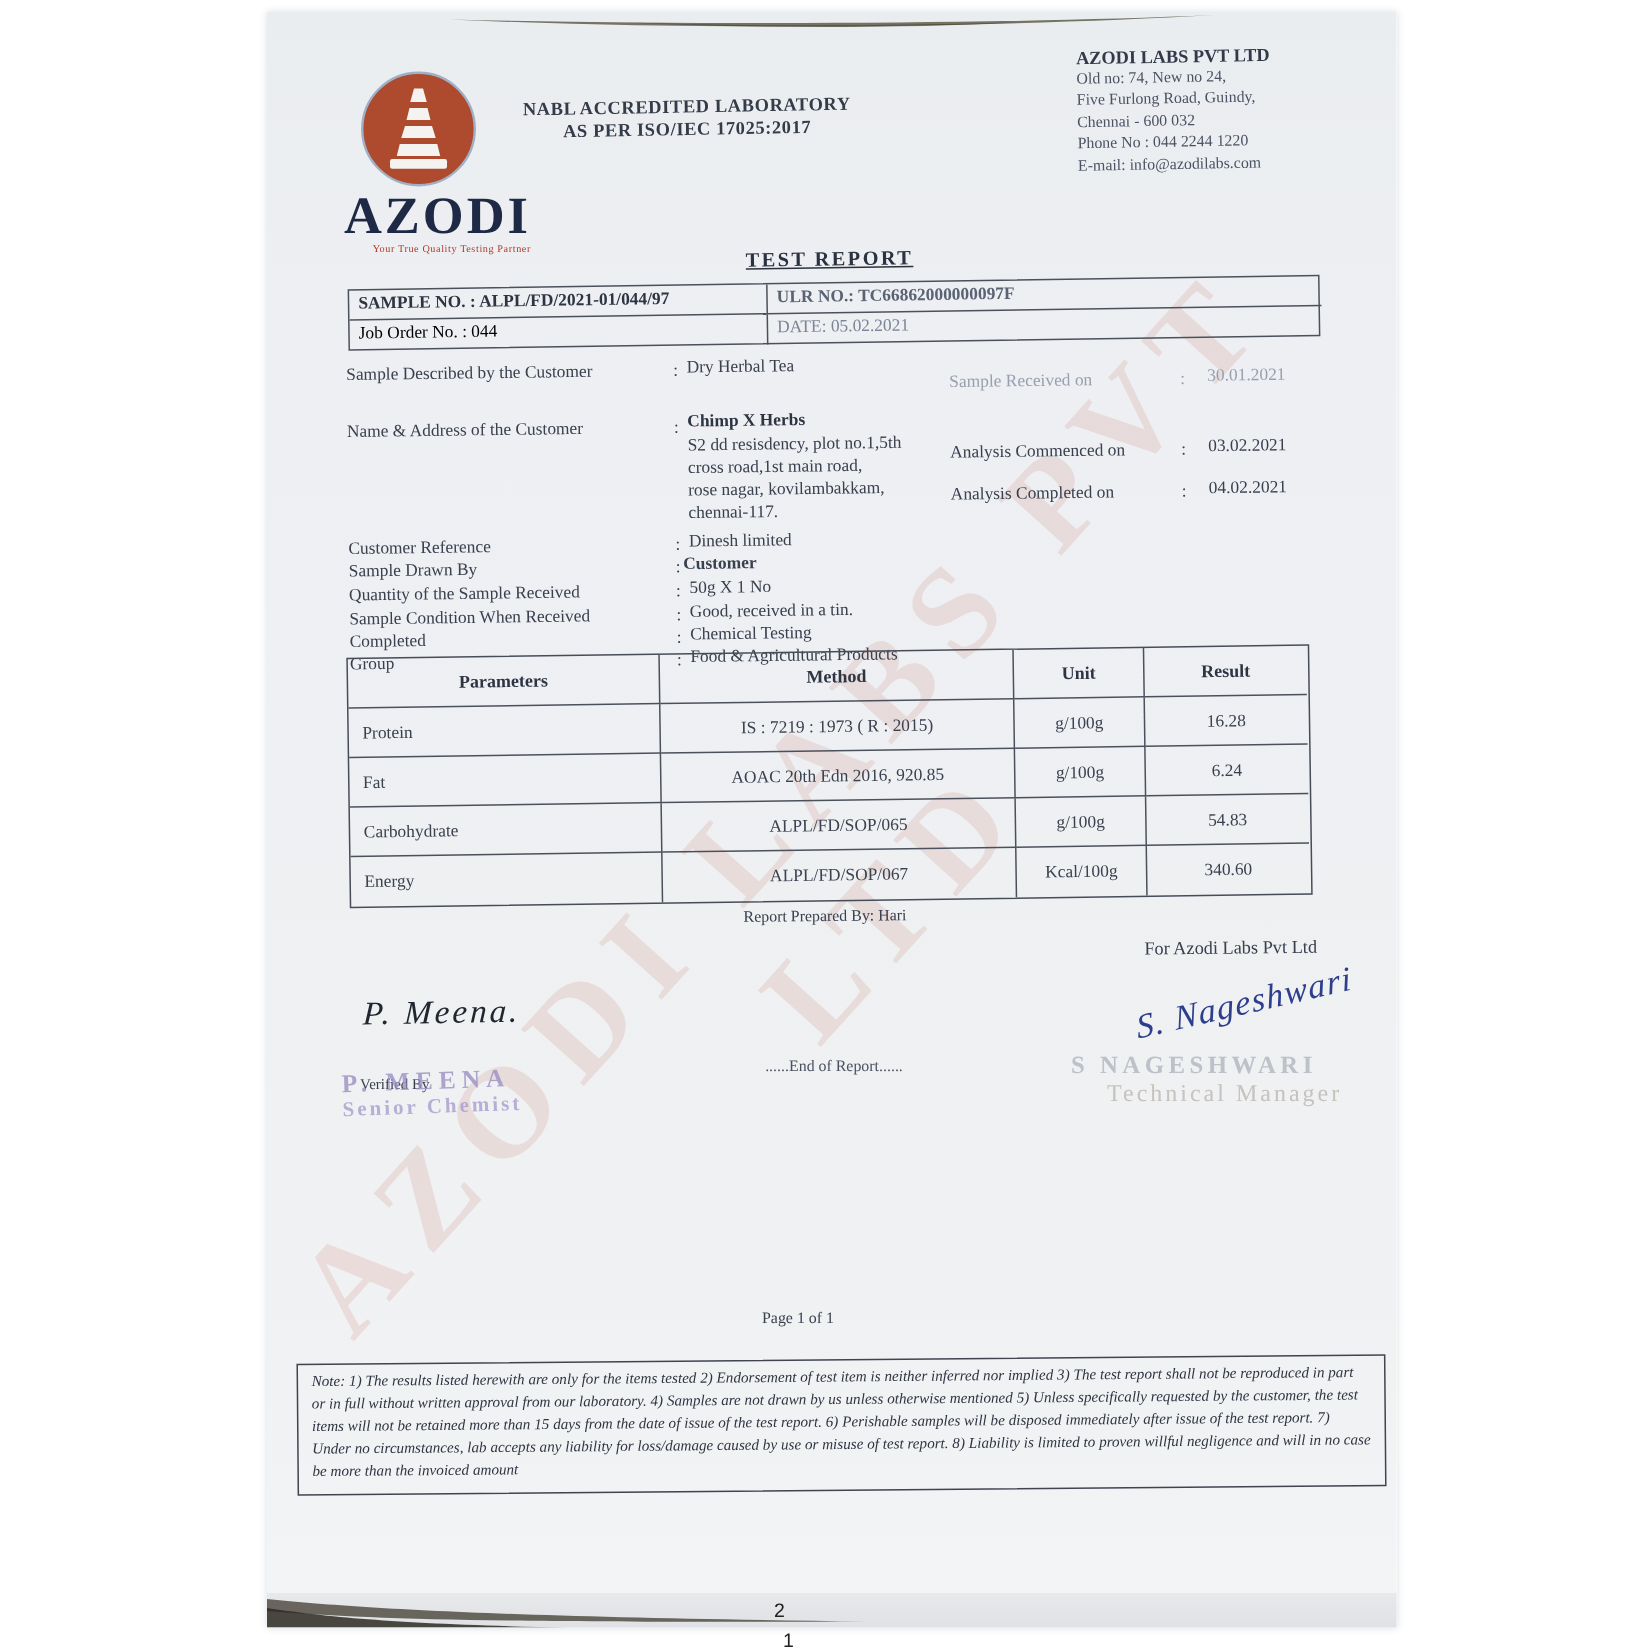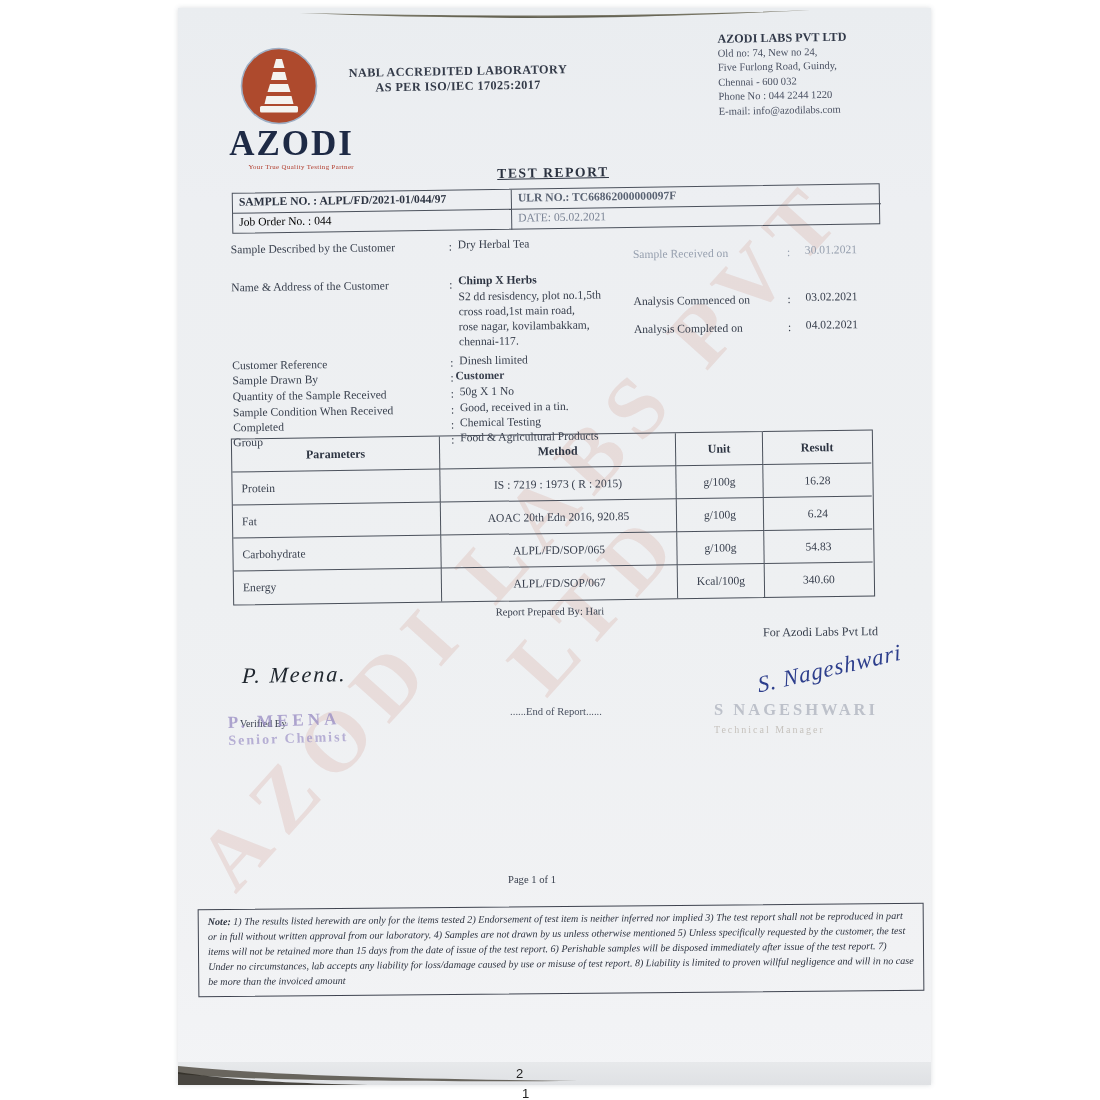--- a/index.html
+++ b/index.html
@@ -185,38 +185,38 @@
   </div>
 
   <div class="t" style="left:252px;top:598px;width:240px;text-align:center;font-size:10.6px;transform:rotate(-0.6deg);">Report Prepared By: Hari</div>
 
   <div class="t" style="left:540px;top:617px;width:160px;text-align:right;font-size:12.2px;transform:rotate(-0.6deg);">For Azodi Labs Pvt Ltd</div>
 
   <div class="t sig" style="left:578px;top:648px;font-size:23px;color:#2d3e8c;letter-spacing:1px;transform:rotate(-13deg) skewX(-6deg);">S. Nageshwari</div>
 
   <div class="abs mstamp" style="left:536px;top:692px;">
     <div style="font-size:16.5px;font-weight:bold;letter-spacing:3px;color:#bdc1ca;">S NAGESHWARI</div>
-    <div style="font-size:10px;letter-spacing:2px;color:#c6c2bd;">Technical Manager</div>
+    <div style="font-size:16px;letter-spacing:2px;color:#c6c2bd;margin-left:24px;">Technical Manager</div>
   </div>
 
   <div class="t sig" style="left:64px;top:654px;font-size:22px;color:#20272f;letter-spacing:2px;transform:rotate(-1deg) skewX(-4deg);">P. Meena.</div>
 
   <div class="t" style="left:62px;top:710px;font-size:10px;">Verified By</div>
 
   <div class="abs" style="left:50px;top:703px;transform:rotate(-2deg);">
     <div style="font-size:17px;font-weight:bold;letter-spacing:4px;color:#9c90c5;opacity:.8;">P. MEENA</div>
     <div style="font-size:14px;font-weight:bold;letter-spacing:2px;color:#a399ca;opacity:.75;">Senior Chemist</div>
   </div>
 
   <div class="t" style="left:268px;top:698px;width:220px;text-align:center;font-size:10.6px;color:#4a5160;">......End of Report......</div>
 
   <div class="t" style="left:244px;top:866px;width:220px;text-align:center;font-size:10.6px;">Page 1 of 1</div>
 
   <div class="note">
-    <span style="font-weight:bold;">Note:</span>
+    <span style="font-weight:normal;">Note:</span>
     <span>1) The results listed herewith are only for the items tested 2) Endorsement of test item is neither inferred nor implied 3) The test report shall not be reproduced in part or in full without written approval from our laboratory.  4) Samples are not drawn by us unless otherwise mentioned 5) Unless specifically requested by the customer, the test items will not be retained more than 15 days from the date of issue of the test report. 6) Perishable samples will be disposed immediately after issue of the test report. 7) Under no circumstances, lab accepts any liability for loss/damage caused by use or misuse of test report. 8) Liability is limited to proven willful negligence and will in no case be more than the invoiced amount</span>
   </div>
 
   <div class="band">
     <span class="uifont abs" style="left:338px;top:4px;font-size:13px;color:#222;">2</span>
   </div>
   <svg class="abs" style="left:0;top:1046px;" width="420" height="31" viewBox="0 0 420 31">
     <path d="M0,12 C60,18 150,24 400,27 C180,28 70,26 0,20 Z" fill="#4a453b" opacity="0.8"></path>
     <path d="M0,18 C40,24 90,29 200,31 L0,31 Z" fill="#2e2a23" opacity="0.85"></path>
   </svg>

